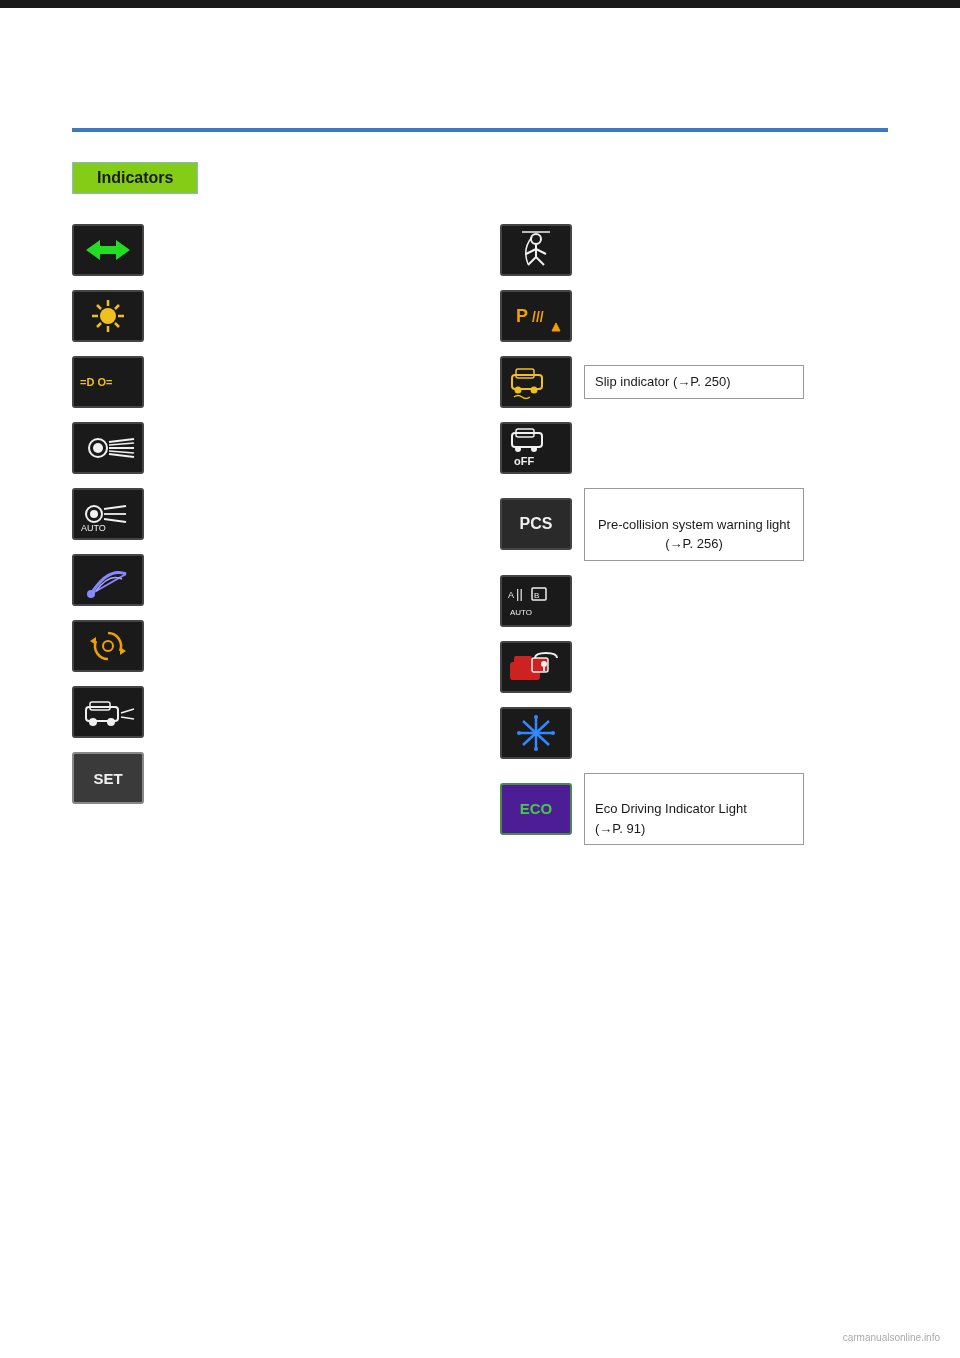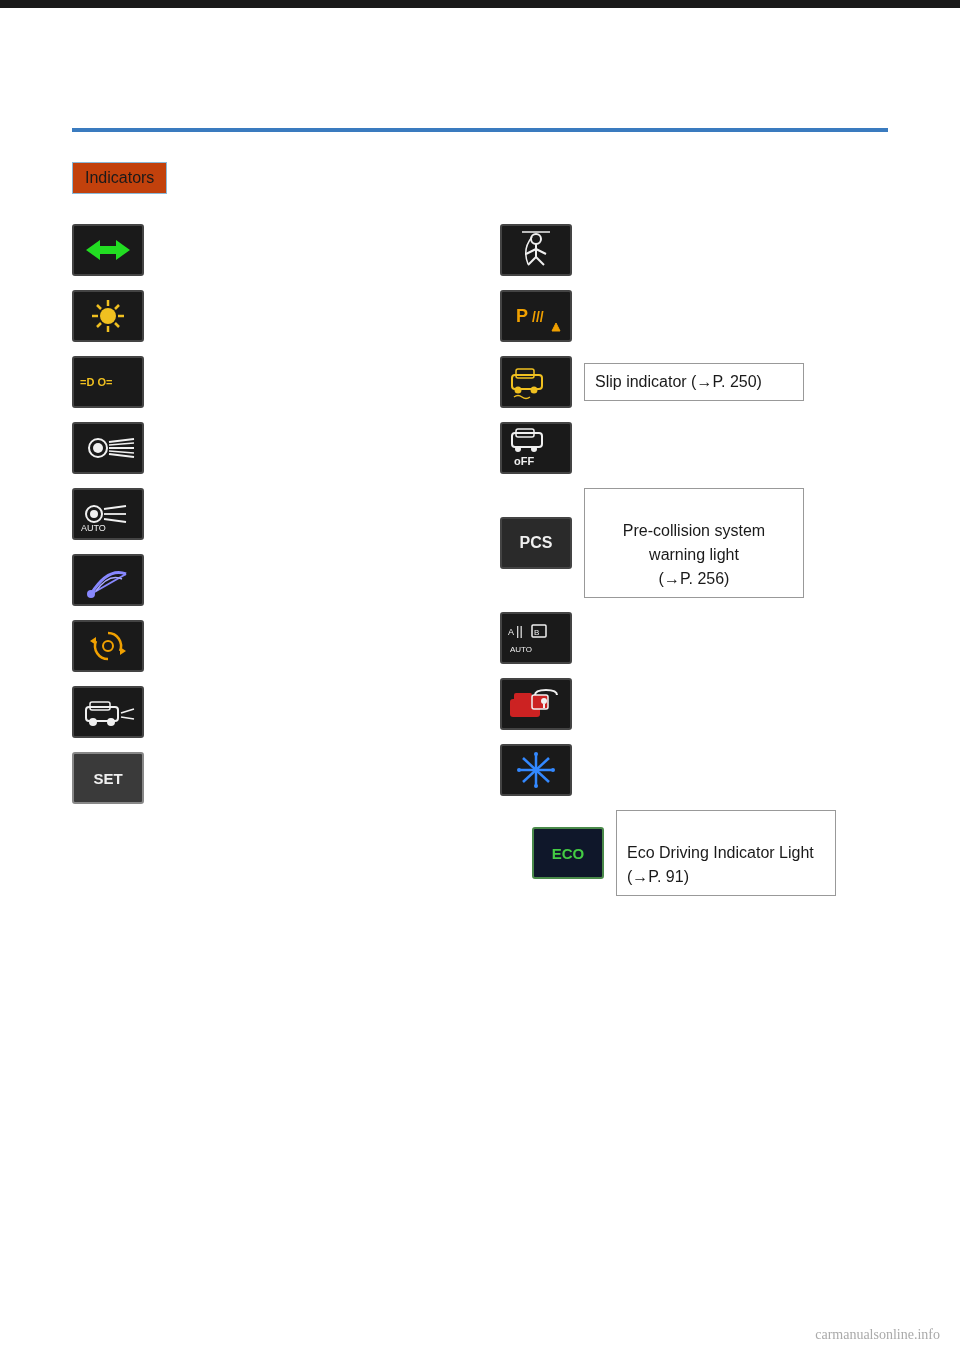--- a/index.html
+++ b/index.html
@@ -24,45 +24,45 @@
       margin: 120px auto 0 auto;
     }
 
     .section-header {
       margin: 30px auto 0 auto;
       width: 85%;
     }
 
     .section-title-box {
       display: inline-block;
-      background: #c2410c;
-      padding: 6px 12px;
+      background: #84cc16;
+      padding: 6px 24px;
       font-size: 16px;
-      font-weight: normal;
+      font-weight: bold;
       color: #1a1a1a;
       border: 1px solid #8ab8d8;
     }
 
     .icon-box {
       width: 72px;
       height: 52px;
       flex-shrink: 0;
       background: #1a1a1a;
       border: 2px solid #444;
       border-radius: 3px;
       display: flex;
       align-items: center;
       justify-content: center;
       overflow: hidden;
     }
 
     .desc-box {
       border: 1px solid #999;
       padding: 6px 10px;
-      font-size: 16px;
+      font-size: 13px;
       line-height: 1.5;
       background: #fff;
       color: #1a1a1a;
       flex: 1;
       max-width: 220px;
     }
 
     .two-col {
       display: grid;
       grid-template-columns: 1fr 1fr;
@@ -80,23 +80,23 @@
     .indicator-row {
       display: flex;
       align-items: center;
       gap: 12px;
     }
 
     .watermark {
       position: fixed;
       bottom: 15px;
       right: 20px;
-      font-size: 14px;
+      font-size: 10px;
       color: #aaa;
-      font-family: Liberation Serif, serif;
+      font-family: Liberation Sans, sans-serif;
     }
   </style>
 </head>
 <body>
 
 <div class="top-bar"></div>
 
 <div class="blue-rule"></div>
 
 <div class="section-header">
@@ -331,21 +331,21 @@
 
           <circle cx="32" cy="5" r="2" fill="#3388ff"></circle>
           <circle cx="32" cy="37" r="2" fill="#3388ff"></circle>
           <circle cx="15" cy="21" r="2" fill="#3388ff"></circle>
           <circle cx="49" cy="21" r="2" fill="#3388ff"></circle>
         </svg>
       </div>
     </div>
 
     <div class="indicator-row">
-      <div class="icon-box" style="background:#0f172a; border:2px solid #4a8a4a;margin-left:32px;">
+      <div class="icon-box" style="background:#4c1d95; border:2px solid #4a8a4a;">
         <span style="color:#44cc44; font-size:15px; font-weight:bold; font-family:Arial;">ECO</span>
       </div>
       <div class="desc-box" style="white-space:pre-line;">
         <span>Eco Driving Indicator Light
 (→P. 91)</span>
       </div>
     </div>
 
   </div>
 </div>

